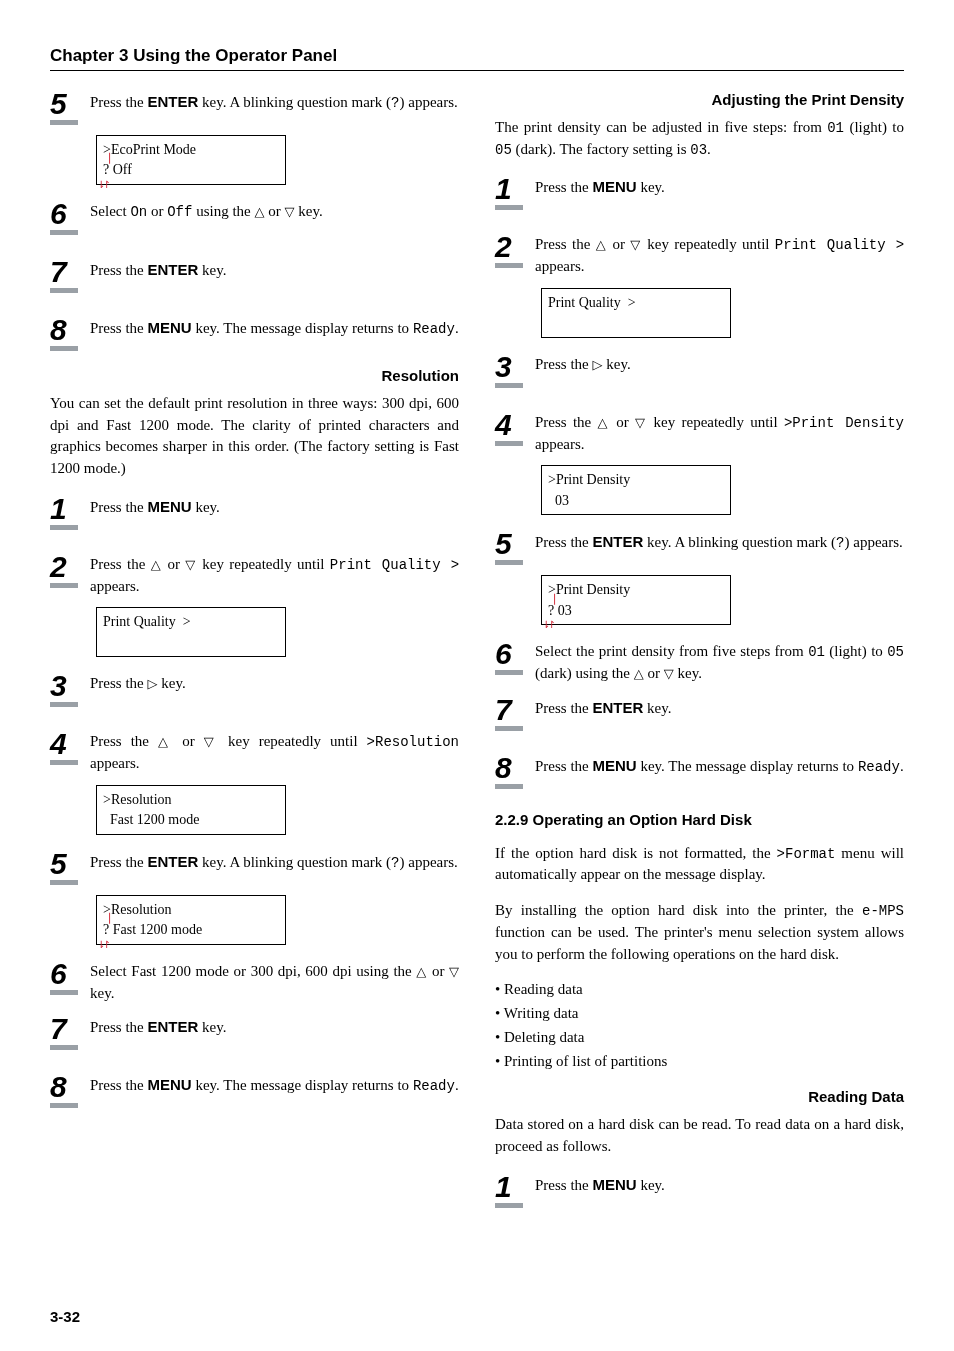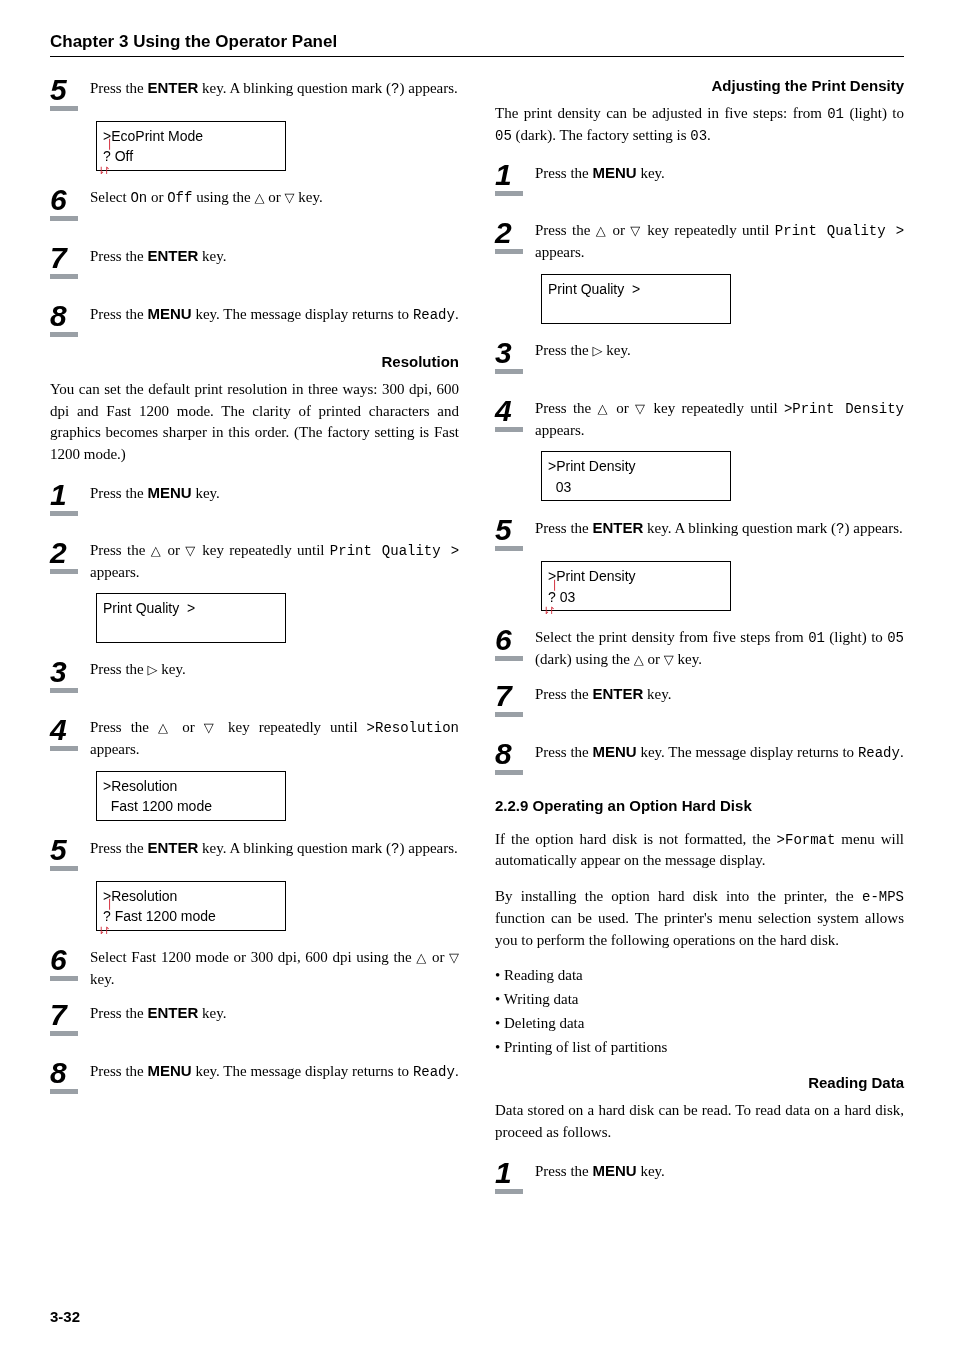--- a/index.html
+++ b/index.html
@@ -7,21 +7,21 @@
   html, body {
     margin: 0;
     padding: 0;
     background: #fff;
     font-family: "Century Schoolbook", "New Century Schoolbook", Georgia, serif;
     color: #000;
   }
   .page {
     width: 954px;
     height: 1351px;
-    padding: 32px 50px 30px 50px;
+    padding: 46px 50px 30px 50px;
     position: relative;
   }
   .chapter-title {
     font-family: Arial, Helvetica, sans-serif;
     font-weight: bold;
     font-size: 17px;
     margin: 0 0 4px 0;
   }
   hr.top-rule {
     border: none;
@@ -74,21 +74,21 @@
   .mono {
     font-family: "Courier New", Courier, monospace;
     font-size: 14px;
   }
   .lcd {
     border: 1px solid #000;
     width: 190px;
     height: 50px;
     margin: 10px 0 14px 46px;
     padding: 4px 6px 0 6px;
-    font-family: Liberation Sans, sans-serif;
+    font-family: Liberation Serif, serif;
     font-size: 14px;
     line-height: 1.45;
     white-space: pre;
     position: relative;
   }
   .blink-mark {
     display: inline-block;
     position: relative;
   }
   .blink-mark::before {

